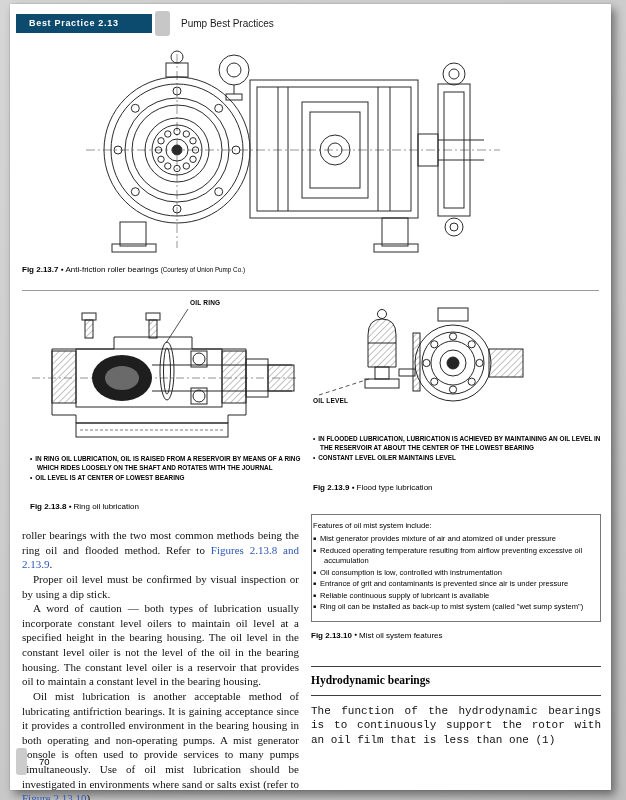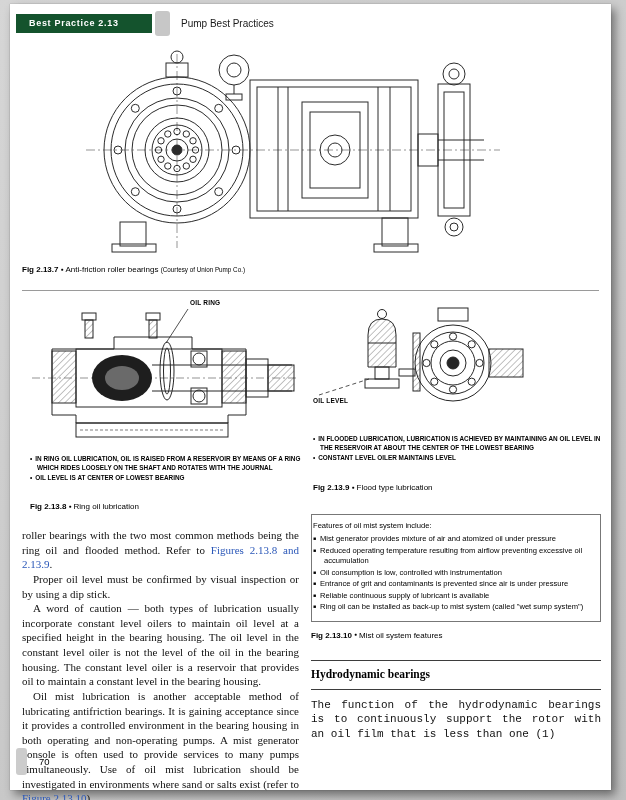--- a/index.html
+++ b/index.html
@@ -3,21 +3,21 @@
 <meta charset="utf-8">
 <style>
   * { margin:0; padding:0; box-sizing:border-box; }
   html,body { background:#9e9e9e; }
   .viewport { position:relative; width:626px; height:800px; overflow:hidden;
               background:linear-gradient(140deg,#d6d6d6,#bfbfbf); font-family:"Liberation Sans",sans-serif; }
   .page { position:absolute; left:10px; top:4px; width:601px; height:786px; background:#ffffff;
           box-shadow:4px 5px 9px rgba(0,0,0,.45), 0 0 1px #808080; }
 
   
-  .hdr-badge { position:absolute; left:6px; top:10px; width:136px; height:19px; background:#14532d;
+  .hdr-badge { position:absolute; left:6px; top:10px; width:136px; height:19px; background:#0c4a6e;
                color:#fff; font-weight:bold; font-size:9px; line-height:19px; padding-left:13px; letter-spacing:.7px; }
   .hdr-notch { position:absolute; left:145px; top:7px; width:15px; height:25px; background:#c7c7c7; border-radius:3px; }
   .running-head { position:absolute; left:171px; top:14px; font-size:10px; color:#1a1a1a; }
 
   
   .fig7 { position:absolute; left:72px; top:40px; width:424px; height:216px; }
   .fig8 { position:absolute; left:20px; top:293px; width:268px; height:152px; }
   .fig9 { position:absolute; left:303px; top:299px; width:212px; height:128px; }
   .annot { position:absolute; font-size:6.5px; font-weight:bold; color:#000; letter-spacing:.2px; white-space:nowrap; }
   .annot.oil-ring { left:160px; top:2px; }
@@ -47,21 +47,21 @@
   .leftcol p.ind { text-indent:11px; }
   a.xref { color:#2a57b8; text-decoration:none; cursor:pointer; }
 
   .rightcol { position:absolute; left:301px; top:510px; width:290px; }
   .feat-box { border:1px solid #777; padding:6px 1px 7px; font-size:7.6px; line-height:1.38; color:#000; }
   .feat-title { margin-bottom:3px; }
   .feat-item { padding-left:11px; text-indent:-11px; margin:1px 0; }
   .sq { font-size:5px; vertical-align:1px; margin-right:4px; }
   .caption.c10 { position:static; margin-top:9px; }
 
-  .section { margin-top:20px; }
+  .section { margin-top:26px; }
   .rule { height:1px; background:#3d3d3d; }
   .section h2 { font-family:"Liberation Serif",serif; font-weight:bold; font-size:11.5px; margin:7px 0 9px; color:#000; }
   .section p { margin-top:8px; font-family:Liberation Mono, monospace; font-size:11px; line-height:1.33; text-align:justify; color:#111; }
 
   
   .ftr-tab { position:absolute; left:6px; top:744px; width:11px; height:27px; background:#cccccc; border-radius:3px; }
   .page-num { position:absolute; left:29px; top:752px; font-size:9.5px; font-weight:normal; color:#000;text-align:right; }
 
   svg { display:block; }
 </style>

